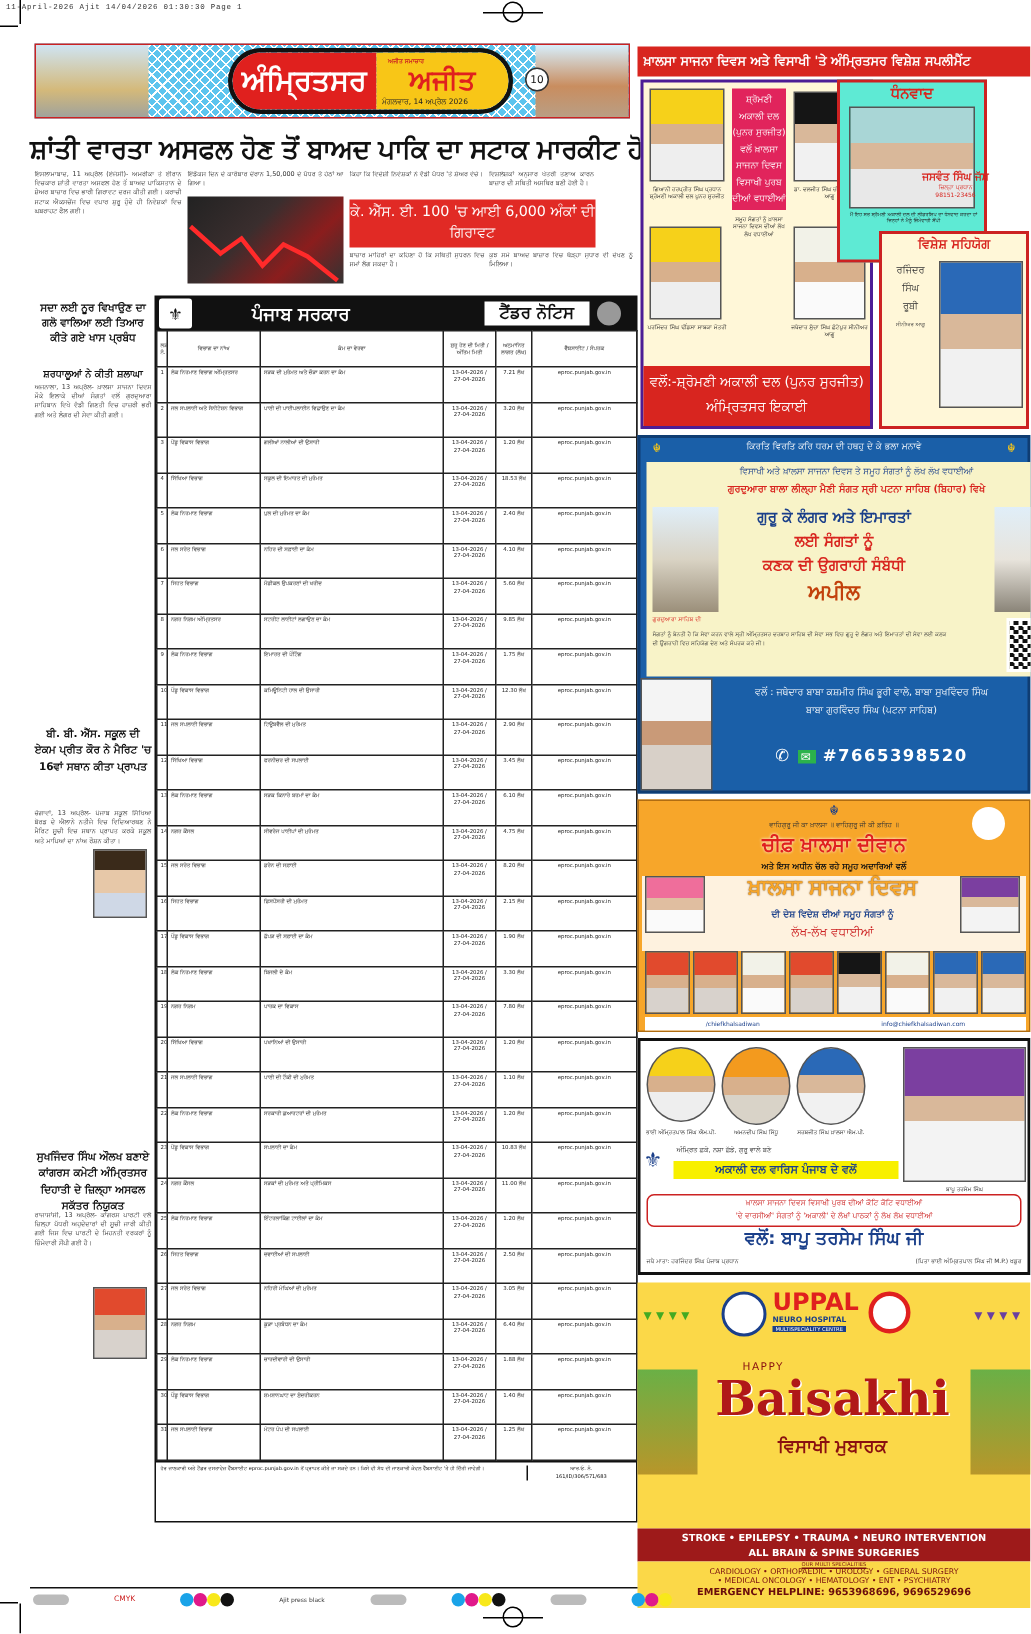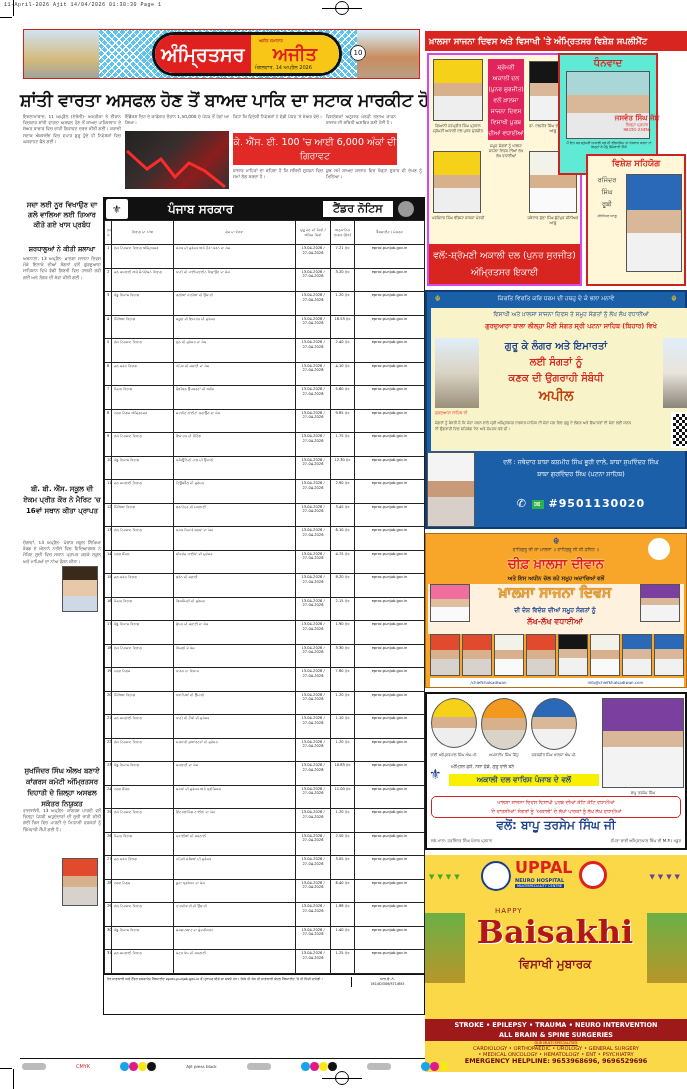--- a/index.html
+++ b/index.html
@@ -34,21 +34,21 @@
 .tender-head .t1{color:#fff;font-size:12px;font-weight:bold;margin-left:40px;width:120px}
 .tender-head .t2{background:#fff;color:#111;font-size:11px;font-weight:bold;padding:0 10px;margin-left:35px;height:16px;line-height:16px}
 .tender-head .logo2{width:16px;height:16px;border-radius:50%;background:#999;position:absolute;right:10px}
 table.tt{width:100%;border-collapse:collapse;font-size:3.6px;line-height:4.6px;table-layout:fixed}
 table.tt td,table.tt th{border:1px solid #222;padding:1px 2px;vertical-align:top;color:#222;overflow:hidden}
 table.tt th{font-weight:normal;text-align:center;height:24px;vertical-align:middle}
 table.tt td.c{text-align:center}
 .tender-foot{font-size:3.4px;line-height:5px;padding:2px 3px;border-top:1px solid #111;display:flex}
 
 .ad-top{left:425px;top:31px;width:262px;height:20px;background:#d8251f;color:#fff;font-size:8.5px;font-weight:bold;line-height:20px;padding-left:4px;white-space:nowrap;overflow:hidden}
-.ad-sad{left:427px;top:53px;width:155px;height:233px;background:#fff7d8;border:2px solid #d946ef}
+.ad-sad{left:427px;top:53px;width:155px;height:233px;background:#fff7d8;border:2px solid #4c1d95}
 .person{background:linear-gradient(#e5c07b,#8a6a4a 45%,#333);border:1px solid #555}
 .turban-y{background:linear-gradient(#f6d11a 0 38%,#d8b08c 38% 60%,#eee 60%)}
 .turban-b{background:linear-gradient(#151515 0 36%,#d9b89a 36% 58%,#f1f1f1 58%)}
 .turban-bl{background:linear-gradient(#2a69b7 0 36%,#d9b89a 36% 60%,#f1f1f1 60%)}
 .turban-o{background:linear-gradient(#f39a1e 0 38%,#d8b08c 38% 62%,#d9d3c8 62%)}
 .turban-p{background:linear-gradient(#7b3fa0 0 36%,#d9b89a 36% 55%,#f3f3f3 55%)}
 .turban-pink{background:linear-gradient(#ef6e9b 0 38%,#e0bea0 38% 60%,#fafafa 60%)}
 .turban-r{background:linear-gradient(#e14a2d 0 38%,#d8b08c 38% 60%,#d8d2cc 60%)}
 .turban-w{background:linear-gradient(#f2f2e8 0 38%,#d8b08c 38% 60%,#fafafa 60%)}
 .sad-mid{left:59px;top:4px;width:36px;height:81px;background:#e1245c;color:#fff;font-size:6px;line-height:11px;text-align:center;padding-top:2px}
@@ -459,36 +459,36 @@
     <div class="abs" style="right:4px;top:104px;width:36px;height:36px;background:repeating-conic-gradient(#111 0 25%,#fff 0 50%) 0 0/6px 6px;border:2px solid #fff"></div>
   </div>
   <div class="abs person turban-w" style="left:0;top:160px;width:48px;height:75px;background:linear-gradient(#f4f4f4 0 38%,#c99a78 38% 60%,#d8d0c8 60%)"></div>
   <div class="abs" style="left:52px;top:164px;width:204px;text-align:center;color:#fff;font-size:6.3px;line-height:12px">
     <div>ਵਲੋਂ : ਜਥੇਦਾਰ ਬਾਬਾ ਕਸ਼ਮੀਰ ਸਿੰਘ ਭੂਰੀ ਵਾਲੇ, ਬਾਬਾ ਸੁਖਵਿੰਦਰ ਸਿੰਘ</div>
     <div>ਬਾਬਾ ਗੁਰਵਿੰਦਰ ਸਿੰਘ (ਪਟਨਾ ਸਾਹਿਬ)</div>
   </div>
   <div class="abs" style="left:52px;top:205px;width:204px;text-align:center;color:#fff;font-size:11px;font-weight:bold;letter-spacing:1px">
     <span>✆</span>
     <span style="background:#2bb24c;padding:0 2px;font-size:8px">✉</span>
-    <span>#9501130020</span>
+    <span>#7665398520</span>
   </div>
 </div>
 
 <div class="abs ad-ckd">
   <div class="abs" style="left:0;top:2px;width:260px;text-align:center;color:#1a3f8a;font-size:9px">☬</div>
   <div class="abs" style="left:0;top:13px;width:260px;text-align:center;color:#333;font-size:4.5px">ਵਾਹਿਗੁਰੂ ਜੀ ਕਾ ਖ਼ਾਲਸਾ ॥ ਵਾਹਿਗੁਰੂ ਜੀ ਕੀ ਫ਼ਤਿਹ ॥</div>
   <div class="abs" style="left:0;top:22px;width:260px;text-align:center;color:#e0201e;font-size:13px;font-weight:bold;text-shadow:0 0 2px #fff">ਚੀਫ਼ ਖ਼ਾਲਸਾ ਦੀਵਾਨ</div>
   <div class="abs" style="left:0;top:41px;width:260px;text-align:center;color:#111;font-size:5.5px;font-weight:bold">ਅਤੇ ਇਸ ਅਧੀਨ ਚੱਲ ਰਹੇ ਸਮੂਹ ਅਦਾਰਿਆਂ ਵਲੋਂ</div>
   <div class="abs" style="left:222px;top:4px;width:22px;height:22px;border-radius:50%;background:#fff"></div>
   <div class="abs" style="left:2px;top:50px;width:256px;height:50px;background:rgba(255,255,255,.85)"></div>
   <div class="abs person turban-pink" style="left:4px;top:50px;width:40px;height:38px"></div>
   <div class="abs person turban-p" style="left:214px;top:50px;width:40px;height:38px"></div>
   <div class="abs" style="left:44px;top:50px;width:170px;text-align:center;color:#f7a62a;font-size:14px;font-weight:bold;text-shadow:0 0 1px #5a3000">ਖ਼ਾਲਸਾ ਸਾਜਨਾ ਦਿਵਸ</div>
   <div class="abs" style="left:44px;top:72px;width:170px;text-align:center;color:#1a3f8a;font-size:6px;font-weight:bold">ਦੀ ਦੇਸ਼ ਵਿਦੇਸ਼ ਦੀਆਂ ਸਮੂਹ ਸੰਗਤਾਂ ਨੂੰ</div>
-  <div class="abs" style="left:44px;top:83px;width:170px;text-align:center;color:#c22;font-size:8px;font-weight:bold">ਲੱਖ-ਲੱਖ ਵਧਾਈਆਂ</div>
+  <div class="abs" style="left:44px;top:83px;width:170px;text-align:center;color:#c22;font-size:8px;font-weight:normal">ਲੱਖ-ਲੱਖ ਵਧਾਈਆਂ</div>
   <div class="abs" id="ckd-portraits" style="left:4px;top:100px;width:254px;height:42px;display:flex;gap:2px">
       <div class="person turban-r" style="flex: 1 1 0%;"></div>
       <div class="person turban-r" style="flex: 1 1 0%;"></div>
       <div class="person turban-w" style="flex: 1 1 0%;"></div>
       <div class="person turban-r" style="flex: 1 1 0%;"></div>
       <div class="person turban-b" style="flex: 1 1 0%;"></div>
       <div class="person turban-w" style="flex: 1 1 0%;"></div>
       <div class="person turban-bl" style="flex: 1 1 0%;"></div>
       <div class="person turban-bl" style="flex: 1 1 0%;"></div>
     </div>

